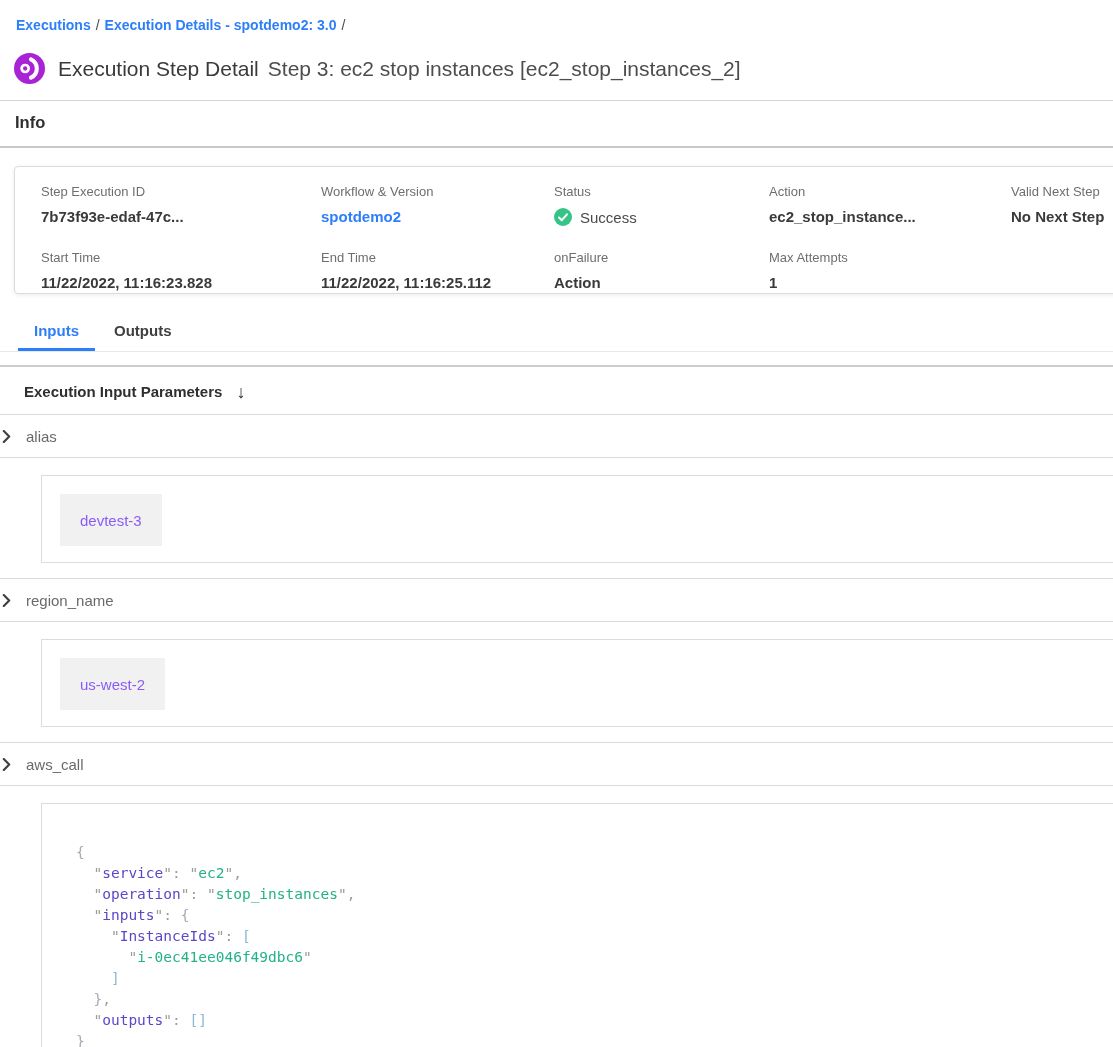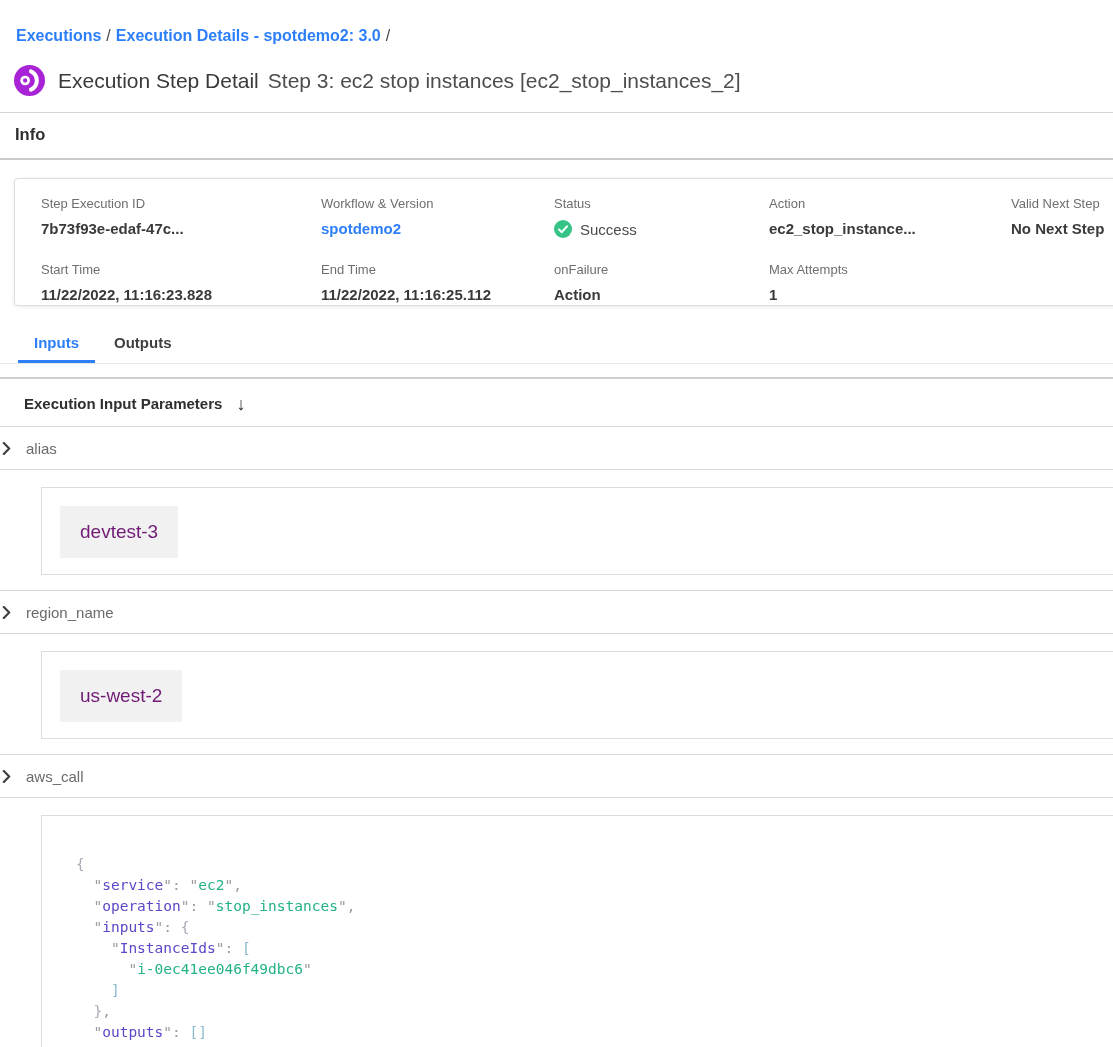--- a/index.html
+++ b/index.html
@@ -1,20 +1,20 @@
 <!DOCTYPE html>
 <html><head>
 <meta charset="utf-8">
 <style>
   * { box-sizing: border-box; }
   body { margin: 0; background: #ffffff; font-family: "Liberation Sans", sans-serif; }
   .page { position: relative; width: 1113px; height: 1047px; overflow: hidden; background: #fff; }
 
   
-  .breadcrumb { padding: 27px 0 0 16px; font-size: 16px; color: #3a3a3a; }
+  .breadcrumb { padding: 17px 0 0 16px; font-size: 14px; color: #3a3a3a; }
   .breadcrumb a { color: #2d7ff9; text-decoration: none; font-weight: 600; cursor: pointer; }
   .crumb-sep { color: #4a4a4a; margin: 0 5px; font-weight: 400; }
 
   
   .title-row { display: flex; align-items: center; margin: 20px 0 0 14px; }
   .logo { width: 31px; height: 31px; flex: 0 0 auto; }
   .page-title { margin-left: 13px; font-size: 21px; font-weight: 400; color: #3a3a3a; }
   .page-subtitle { margin-left: 9px; font-size: 21px; font-weight: 400; color: #4d4d4d; }
 
   .hr1 { border: none; border-top: 1px solid #d4d4d4; margin: 16px 0 0 0; }
@@ -48,21 +48,21 @@
   .param-head-label { font-size: 15px; font-weight: 600; color: #2f2f2f; }
   .down-arrow { margin-left: 14px; font-size: 18px; font-weight: 700; color: #2f2f2f; cursor: pointer; line-height: 14px; }
 
   .section-row { height: 42px; display: flex; align-items: center; cursor: pointer; }
   .chev { width: 13px; height: 13px; flex: 0 0 auto; }
   .section-name { margin-left: 13px; font-size: 15px; color: #6a6a6a; }
 
   .param-box { margin: 17px 0 15px 41px; width: 1150px; border: 1px solid #dcdcdc; background: #fff; }
   .param-box.pillbox { height: 88px; padding: 18px; }
   .pill { display: inline-flex; align-items: center; justify-content: center; min-width: 100px; height: 52px;
-          padding: 0 20px; background: #f1f1f2; color: #701a75; font-size: 19px; }
+          padding: 0 20px; background: #f1f1f2; color: #8b5cf6; font-size: 15px; }
 
   .param-box.codebox { height: 270px; padding: 38px 0 0 34px; }
   .code { font-family: "DejaVu Sans Mono", monospace; font-size: 14.5px; line-height: 21px;
           white-space: pre; color: #7d7d7d; }
   .code .q  { color: #9b9b9b; }
   .code .k  { color: #5a48c8; }
   .code .s  { color: #23b288; }
   .code .b  { color: #a8aab4; }
   .code .br { color: #8ab8cf; }
 </style>

